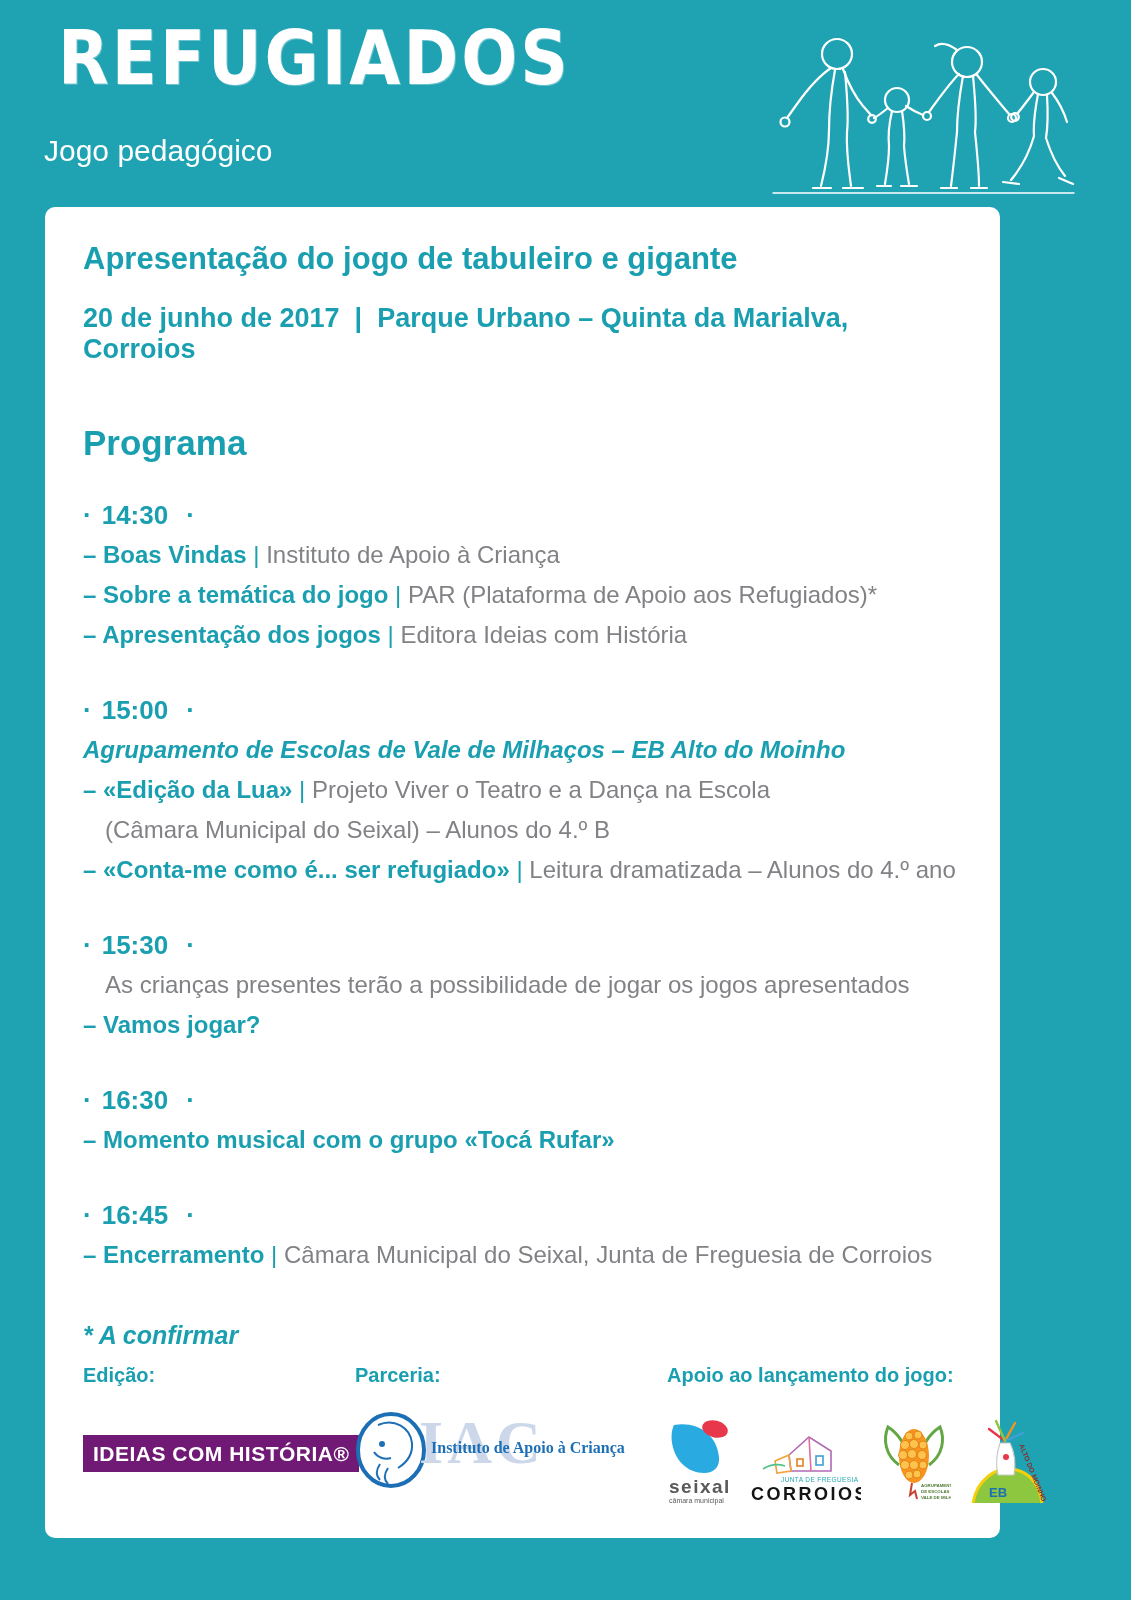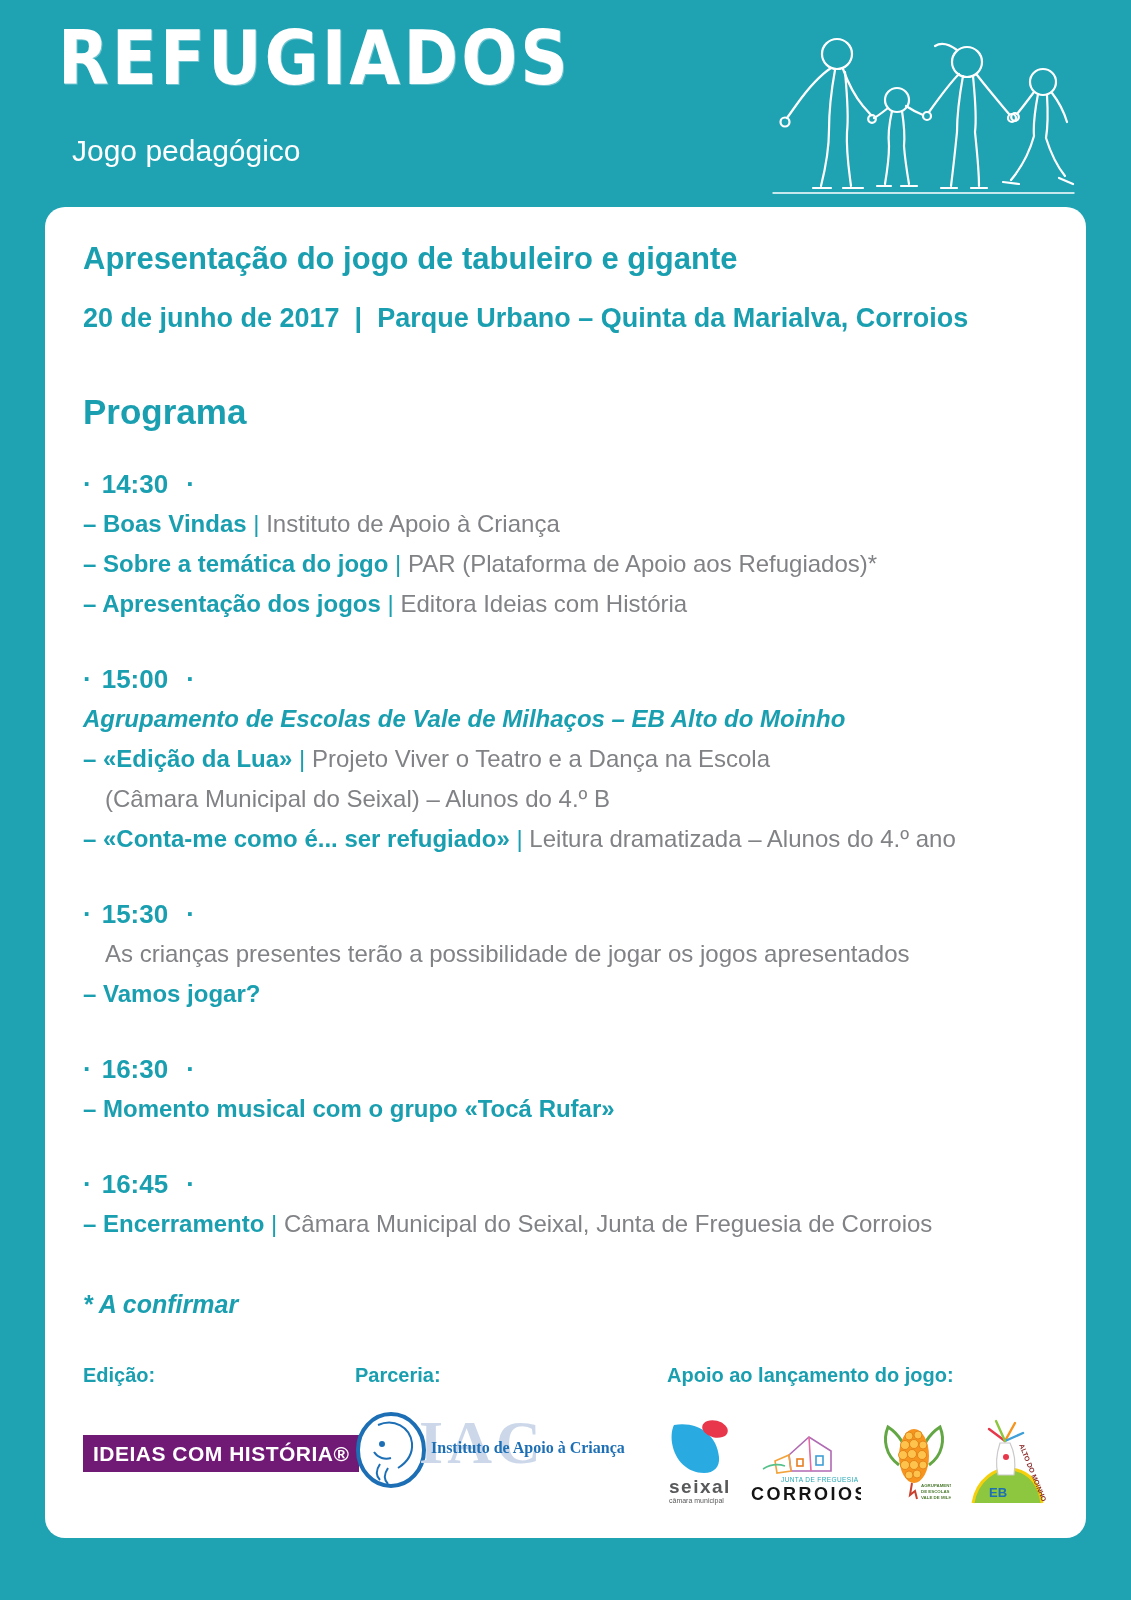--- a/index.html
+++ b/index.html
@@ -14,29 +14,29 @@
   .header { position:relative; height:207px; }
   .logo-title {
     position:absolute; left:58px; top:26px;
     font-size:66px; font-weight:800; color:#ffffff;
     letter-spacing:3px; line-height:1;
     font-family:"DejaVu Sans", sans-serif;
     transform:scaleY(1.12);
     text-shadow:1px 1px 0 rgba(255,255,255,.35);
   }
   .logo-sub {
-    position:absolute; left:72px; top:134px;
+    position:absolute; left:44px; top:134px;
     font-size:30px; font-weight:500; color:#ffffff;
   }
   .family-art { position:absolute; right:55px; top:18px; }
   
   .card {
     position:absolute; left:45px; top:207px;
-    width:1041px; height:1331px;
-    background:#ffffff; border-radius:20px;
+    width:955px; height:1331px;
+    background:#ffffff; border-radius:10px;
     padding:28px 38px 0 38px;
   }
   .card-title { color:#1a9fb0; font-size:31px; font-weight:800; margin-top:6px; }
   .card-subtitle { color:#1a9fb0; font-size:27px; font-weight:700; margin-top:26px; }
   .program-heading { color:#1a9fb0; font-size:35px; font-weight:800; margin-top:58px; }
   .sessions { margin-top:32px; }
   .session { margin-bottom:35px; }
   .time-row { color:#1a9fb0; font-size:26px; font-weight:800; line-height:40px; }
   .time-row .dot { font-size:26px; }
   .time-row .dot:first-child { margin-right:10px; }

